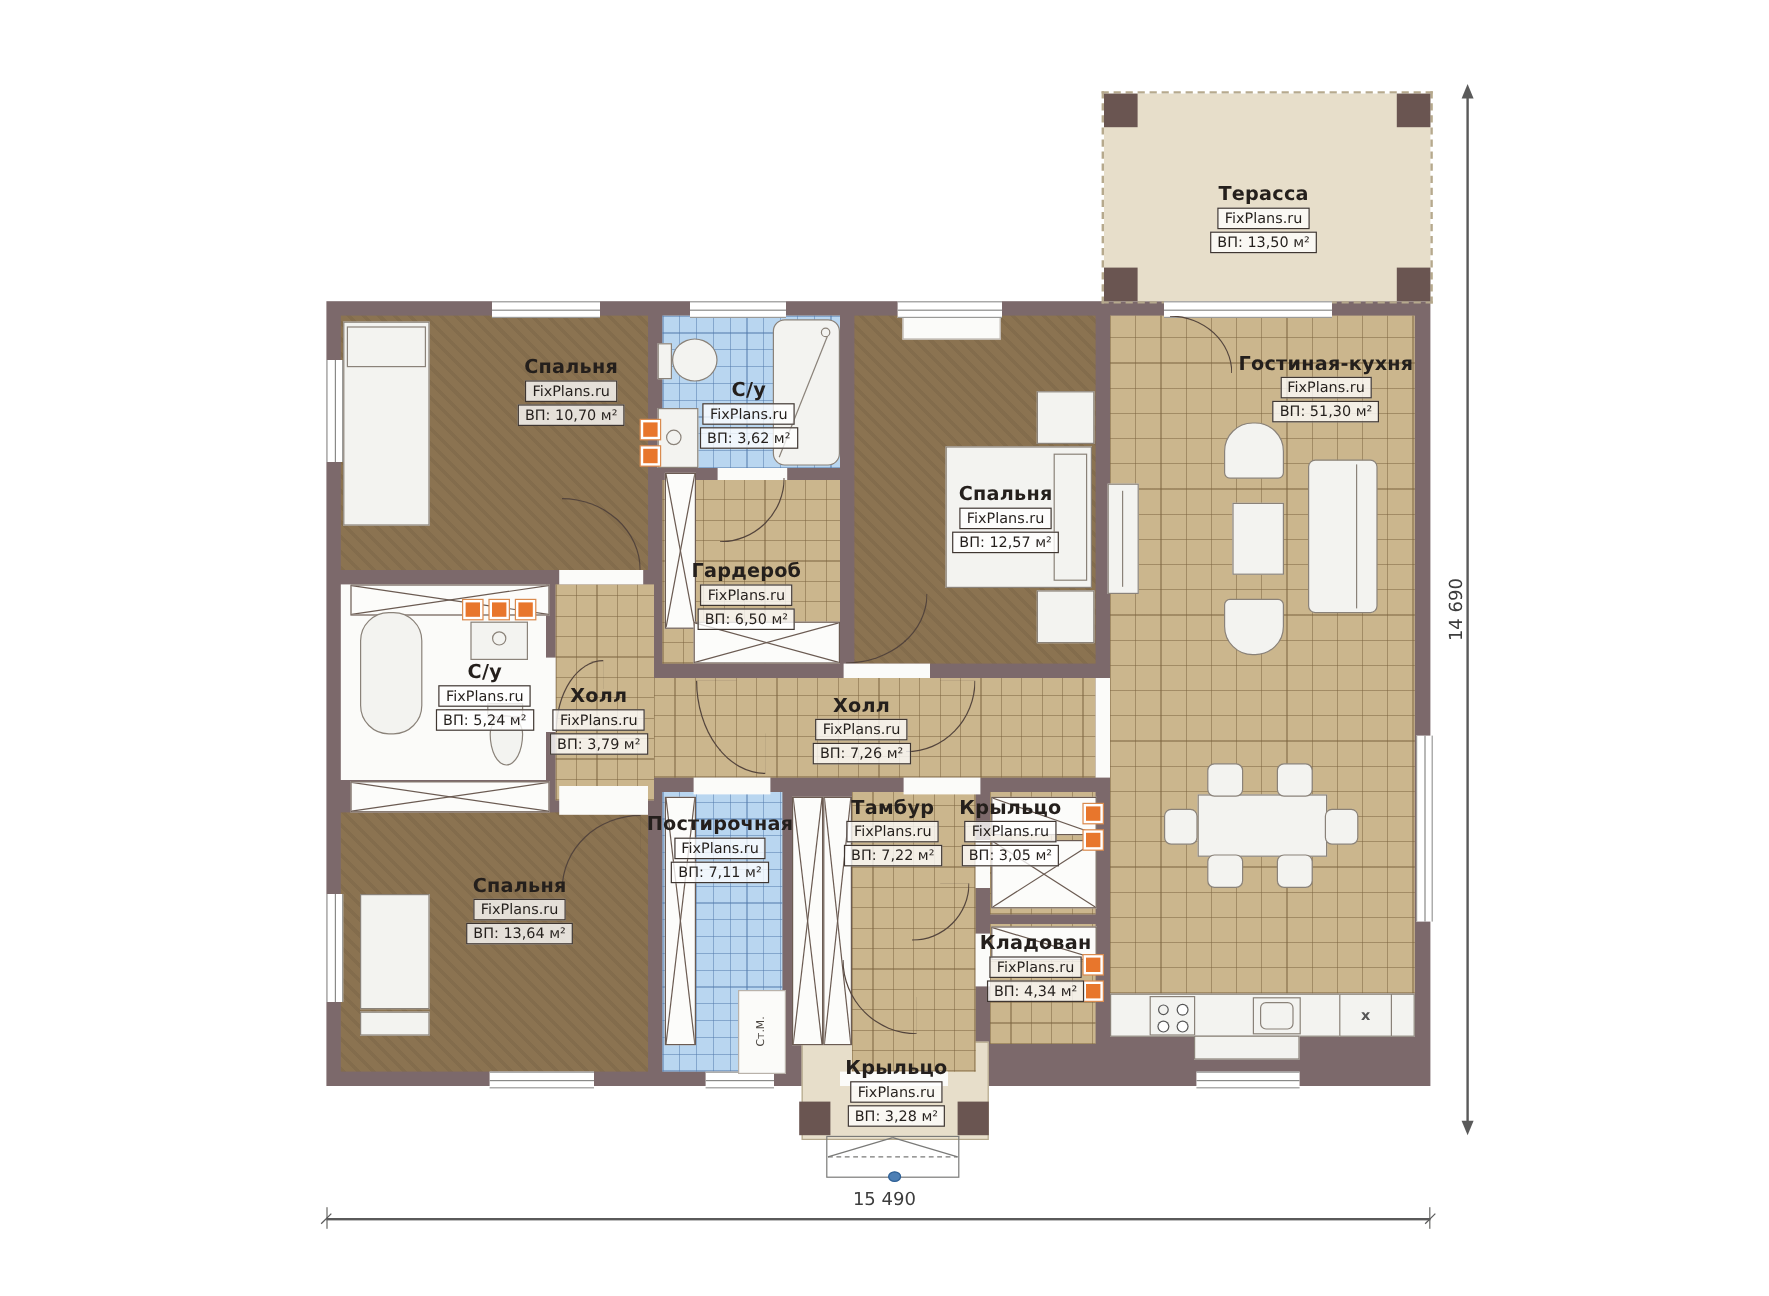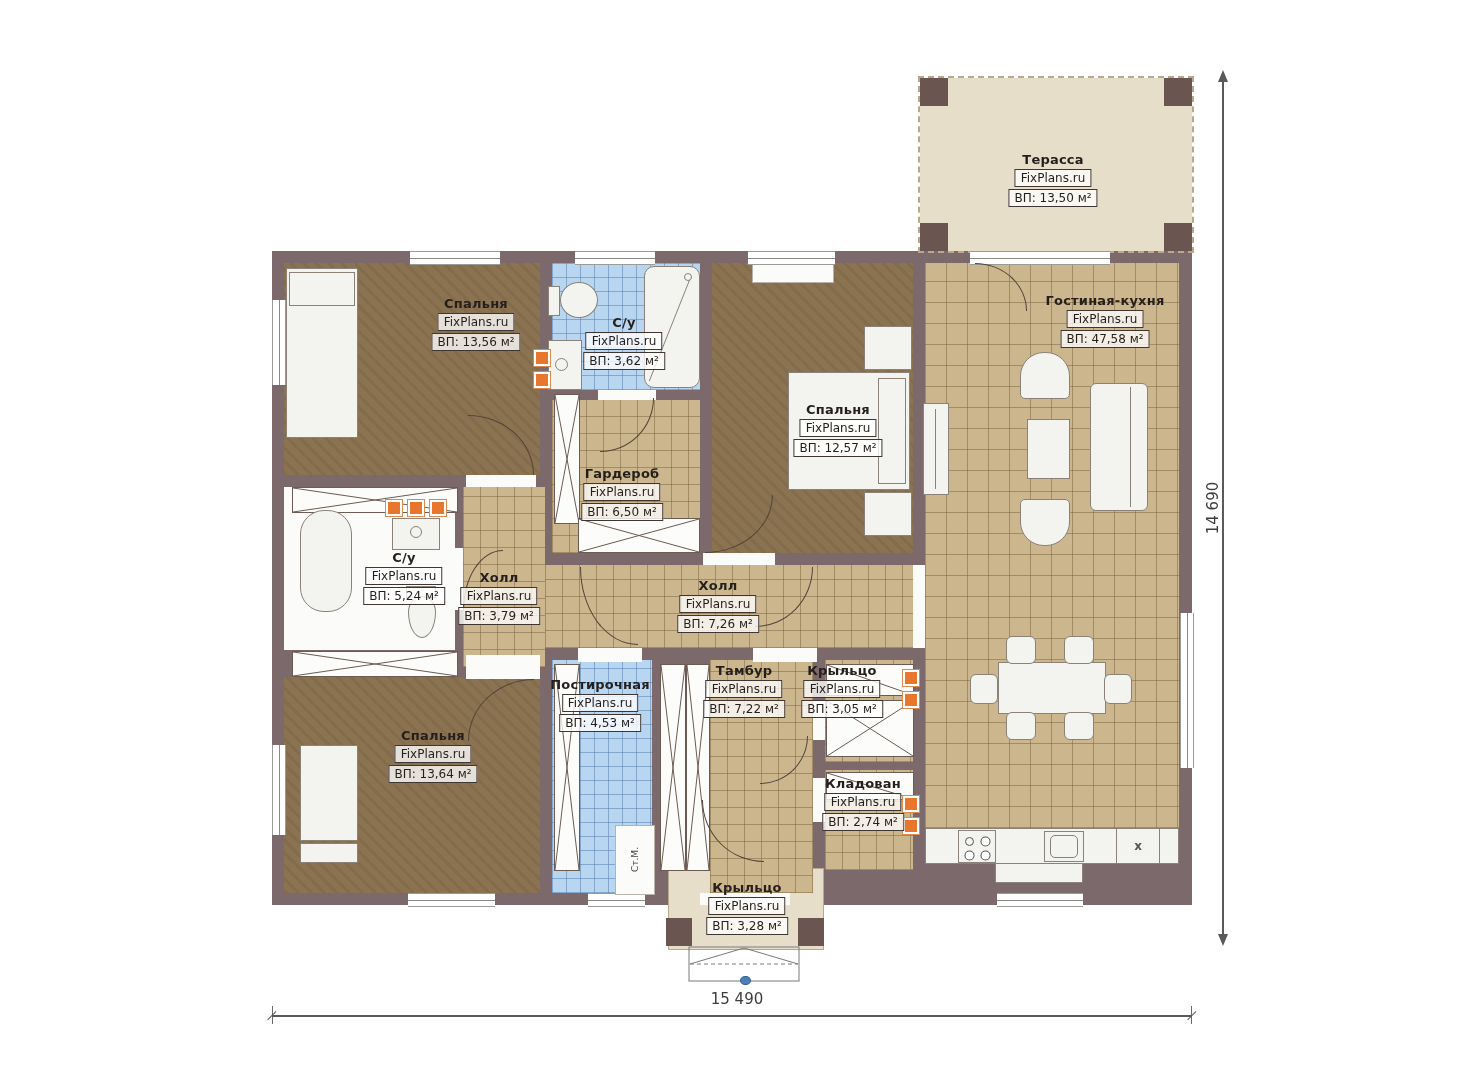--- a/index.html
+++ b/index.html
@@ -37,21 +37,21 @@
   
   .arc{z-index:8;box-sizing:border-box;background:transparent;}
   .arc-tl{border-top:1.4px solid #53443c;border-left:1.4px solid #53443c;border-radius:100% 0 0 0;}
   .arc-tr{border-top:1.4px solid #53443c;border-right:1.4px solid #53443c;border-radius:0 100% 0 0;}
   .arc-bl{border-bottom:1.4px solid #53443c;border-left:1.4px solid #53443c;border-radius:0 0 0 100%;}
   .arc-br{border-bottom:1.4px solid #53443c;border-right:1.4px solid #53443c;border-radius:0 0 100% 0;}
   
   .vent{z-index:9;width:12px;height:12px;background:#e8762c;border:2px solid #fff;box-shadow:0 0 0 1px #d98b4f;}
   
   .room-label{z-index:30;transform:translateX(-50%);text-align:center;color:#241f1c;}
-  .room-name{font-weight:bold;font-size:13px;white-space:nowrap;letter-spacing:.2px;}
+  .room-name{font-weight:bold;font-size:16px;white-space:nowrap;letter-spacing:.2px;}
   .lbl-box{display:block;margin:2px auto 0;border:1px solid #3f3631;background:rgba(255,255,255,.78);
     padding:0 5px;font-size:12px;line-height:16px;white-space:nowrap;width:max-content;}
   .dimline{background:#5a5a5a;z-index:32;}
   .tick{width:12px;height:1.4px;background:#5a5a5a;transform:rotate(-45deg);z-index:33;}
   .dimtext{font-size:15px;color:#3d3d3d;z-index:33;}
   .vtext{writing-mode:vertical-rl;transform:rotate(180deg);}
   .arrow-up{width:0;height:0;border-left:5px solid transparent;border-right:5px solid transparent;border-bottom:12px solid #5a5a5a;z-index:33;}
   .arrow-dn{width:0;height:0;border-left:5px solid transparent;border-right:5px solid transparent;border-top:12px solid #5a5a5a;z-index:33;}
   .thinline{background:#6a6a68;z-index:8;}
   .smtext{font-size:9px;color:#4a4540;z-index:10;}
@@ -262,31 +262,31 @@
   <div class="abs dot-blue" style="left:740px;top:976px;width:9px;height:7px;"></div>
 
   <div class="abs room-label" style="left:1053px;top:152px;">
     <div class="room-name">Терасса</div>
     <span class="lbl-box">FixPlans.ru</span>
     <span class="lbl-box">ВП: 13,50 м²</span>
   </div>
   <div class="abs room-label" style="left:476px;top:296px;">
     <div class="room-name">Спальня</div>
     <span class="lbl-box">FixPlans.ru</span>
-    <span class="lbl-box">ВП: 13,56 м²</span>
+    <span class="lbl-box">ВП: 10,70 м²</span>
   </div>
   <div class="abs room-label" style="left:624px;top:315px;">
     <div class="room-name">С/у</div>
     <span class="lbl-box">FixPlans.ru</span>
     <span class="lbl-box">ВП: 3,62 м²</span>
   </div>
   <div class="abs room-label" style="left:1105px;top:293px;">
     <div class="room-name">Гостиная-кухня</div>
     <span class="lbl-box">FixPlans.ru</span>
-    <span class="lbl-box">ВП: 47,58 м²</span>
+    <span class="lbl-box">ВП: 51,30 м²</span>
   </div>
   <div class="abs room-label" style="left:838px;top:402px;">
     <div class="room-name">Спальня</div>
     <span class="lbl-box">FixPlans.ru</span>
     <span class="lbl-box">ВП: 12,57 м²</span>
   </div>
   <div class="abs room-label" style="left:622px;top:466px;">
     <div class="room-name">Гардероб</div>
     <span class="lbl-box">FixPlans.ru</span>
     <span class="lbl-box">ВП: 6,50 м²</span>
@@ -307,36 +307,36 @@
     <span class="lbl-box">ВП: 7,26 м²</span>
   </div>
   <div class="abs room-label" style="left:433px;top:728px;">
     <div class="room-name">Спальня</div>
     <span class="lbl-box">FixPlans.ru</span>
     <span class="lbl-box">ВП: 13,64 м²</span>
   </div>
   <div class="abs room-label" style="left:600px;top:677px;">
     <div class="room-name">Постирочная</div>
     <span class="lbl-box">FixPlans.ru</span>
-    <span class="lbl-box">ВП: 4,53 м²</span>
+    <span class="lbl-box">ВП: 7,11 м²</span>
   </div>
   <div class="abs room-label" style="left:744px;top:663px;">
     <div class="room-name">Тамбур</div>
     <span class="lbl-box">FixPlans.ru</span>
     <span class="lbl-box">ВП: 7,22 м²</span>
   </div>
   <div class="abs room-label" style="left:842px;top:663px;">
     <div class="room-name">Крыльцо</div>
     <span class="lbl-box">FixPlans.ru</span>
     <span class="lbl-box">ВП: 3,05 м²</span>
   </div>
   <div class="abs room-label" style="left:863px;top:776px;">
     <div class="room-name">Кладован</div>
     <span class="lbl-box">FixPlans.ru</span>
-    <span class="lbl-box">ВП: 2,74 м²</span>
+    <span class="lbl-box">ВП: 4,34 м²</span>
   </div>
   <div class="abs room-label" style="left:747px;top:880px;">
     <div class="room-name">Крыльцо</div>
     <span class="lbl-box">FixPlans.ru</span>
     <span class="lbl-box">ВП: 3,28 м²</span>
   </div>
 
   <div class="abs dimline" style="left:272px;top:1015px;width:920px;height:1.5px;"></div>
   <div class="abs tick" style="left:266px;top:1015px;"></div>
   <div class="abs tick" style="left:1186px;top:1015px;"></div>

